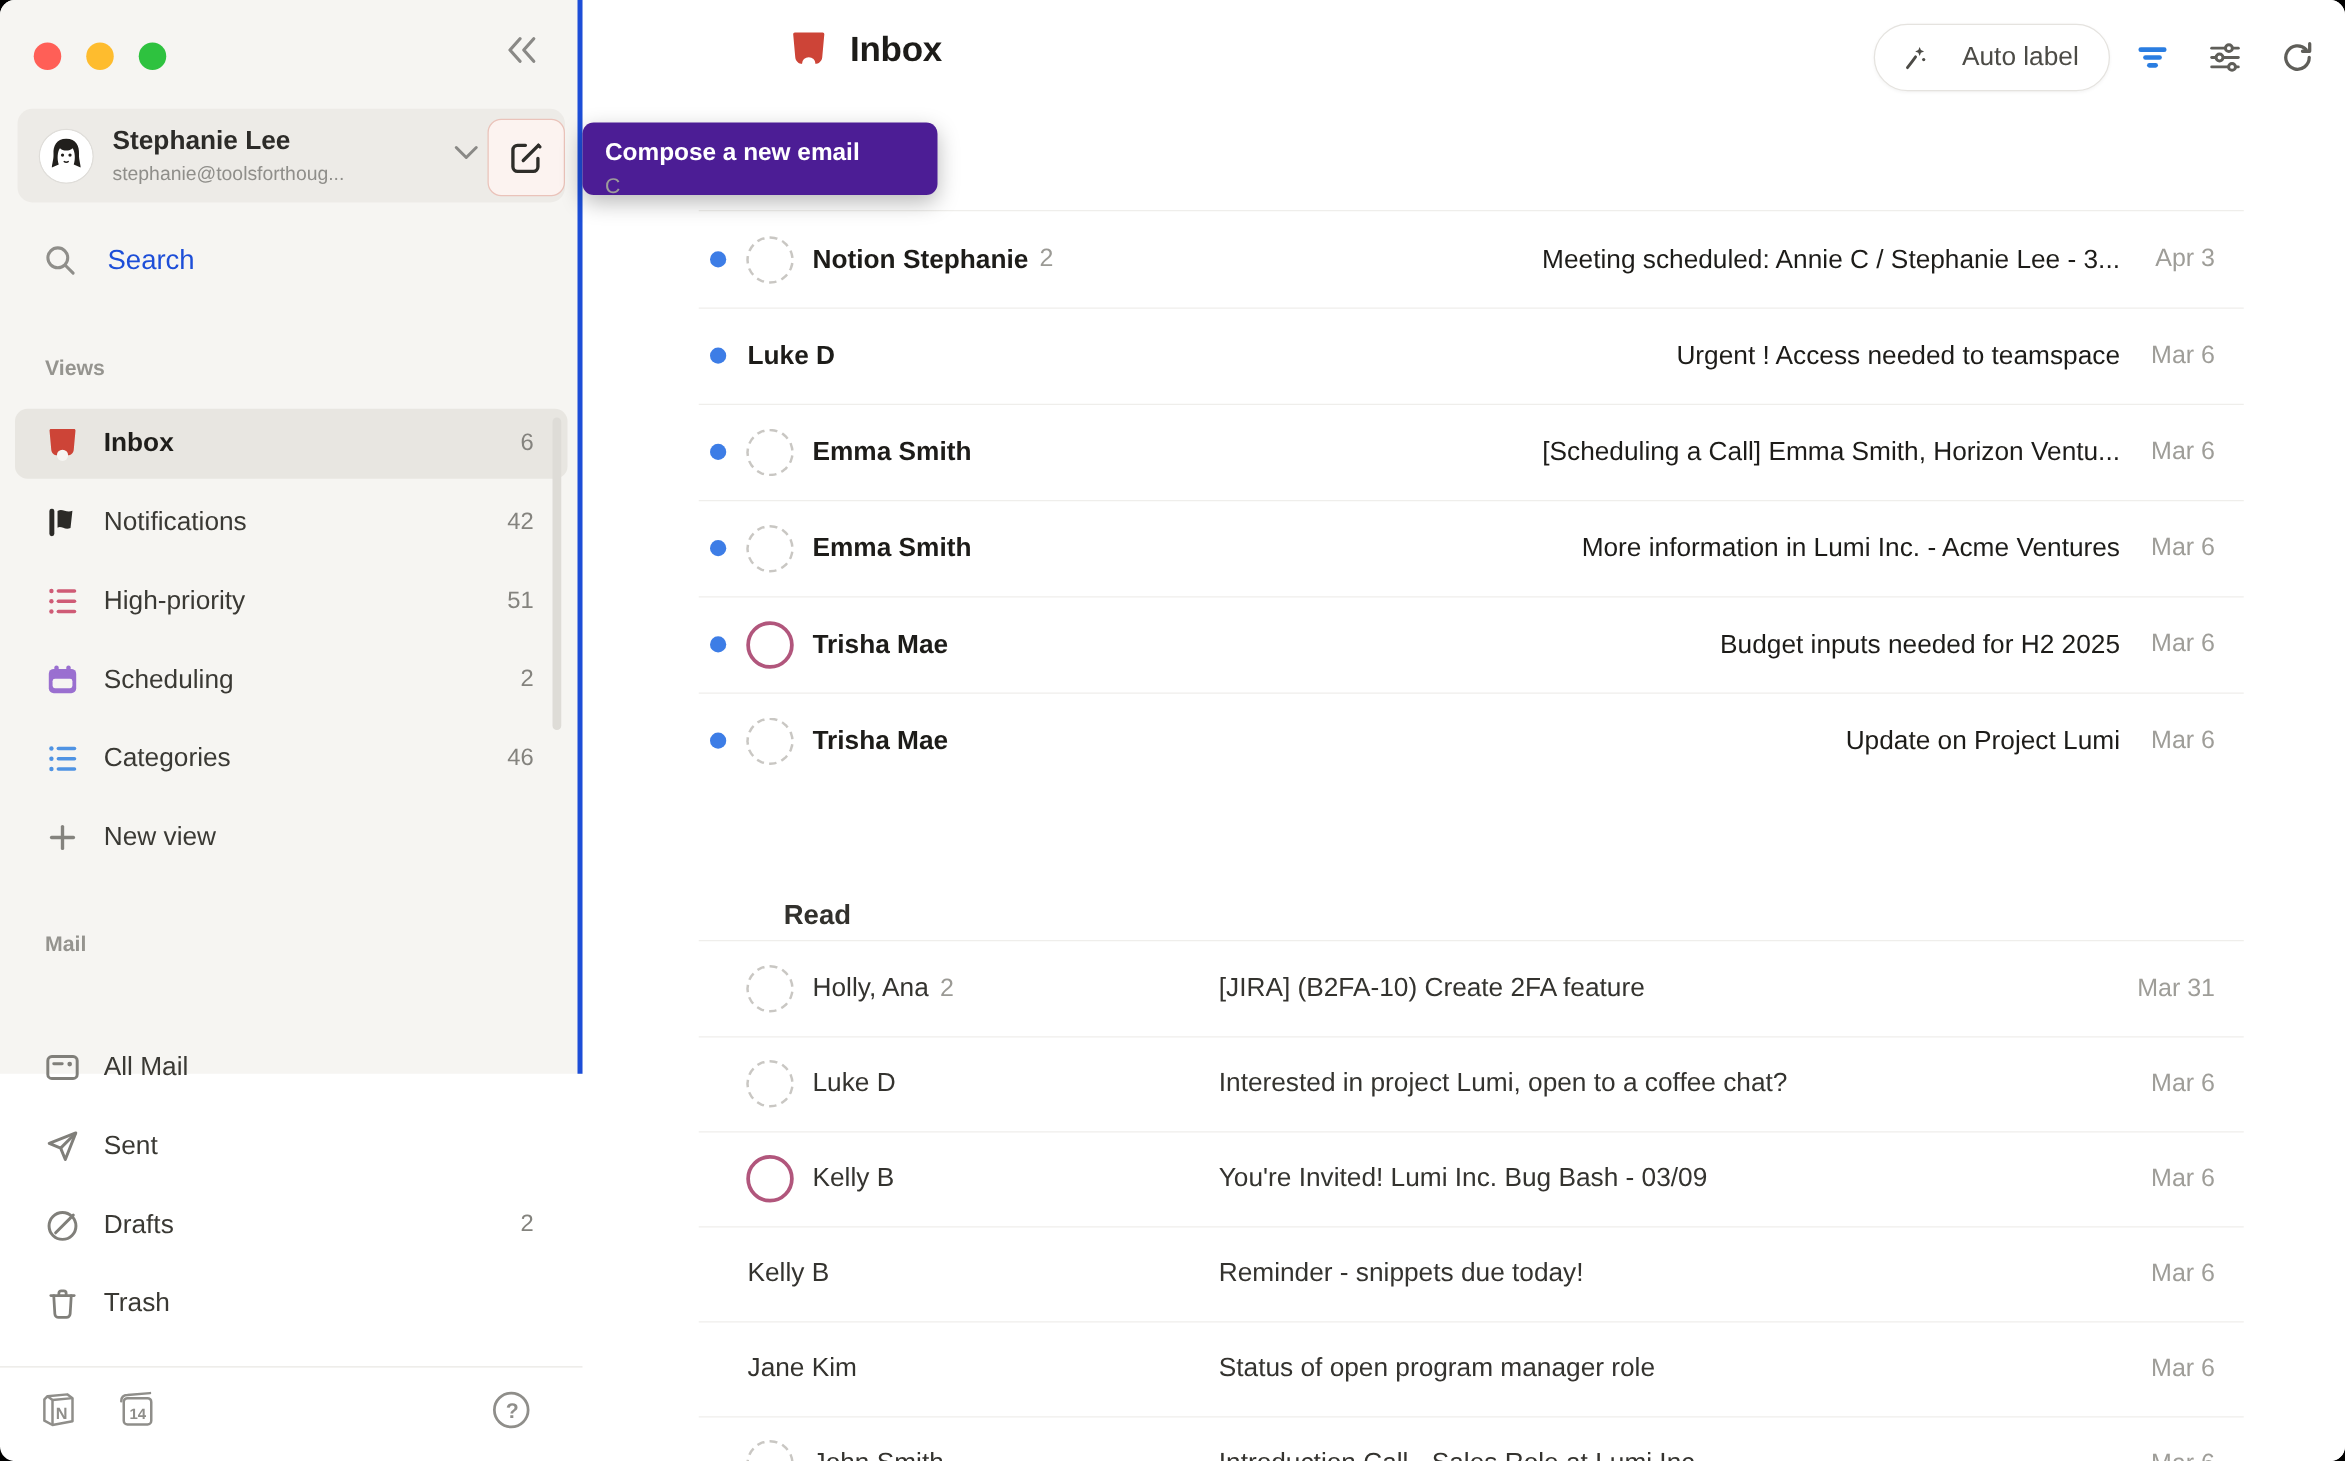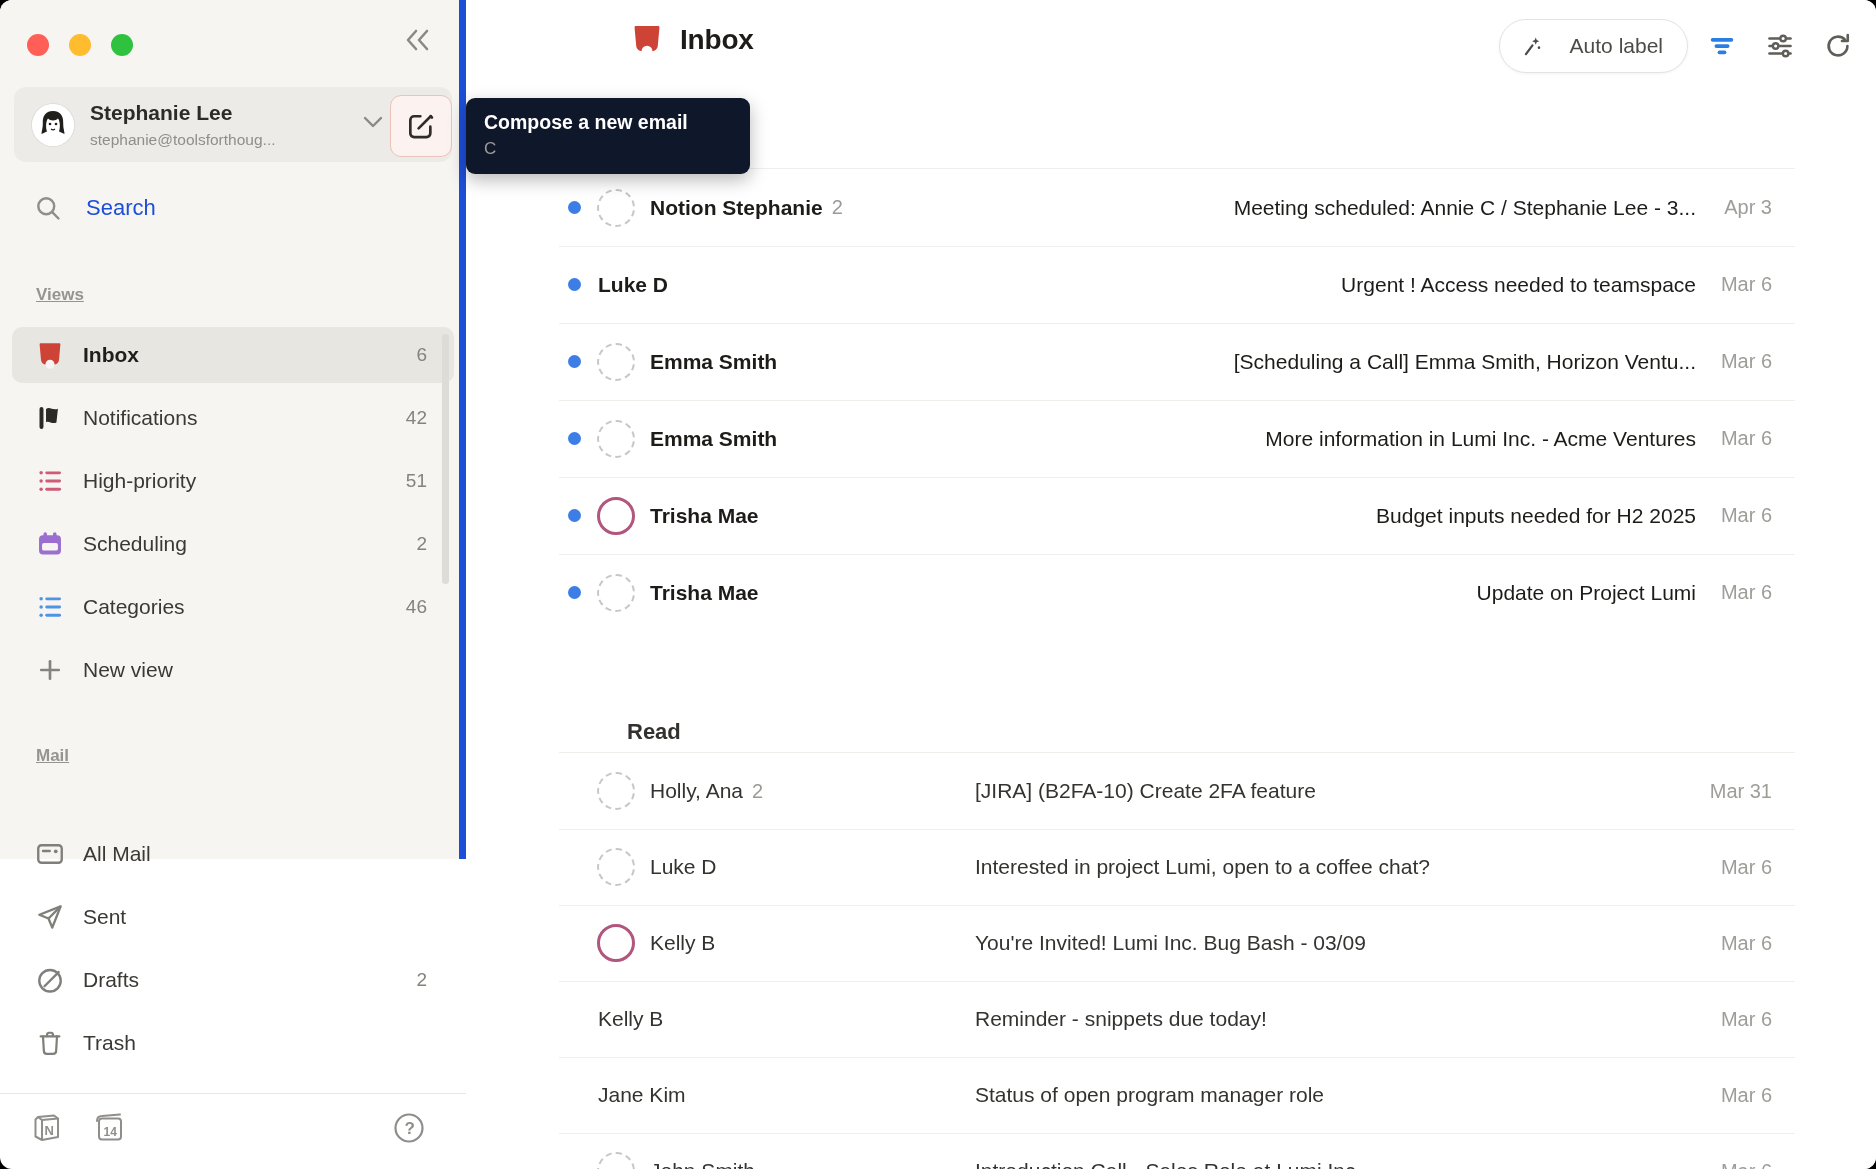--- a/index.html
+++ b/index.html
@@ -3,21 +3,21 @@
 <meta charset="utf-8">
 <style>
   * { margin:0; padding:0; box-sizing:border-box; }
   html,body { width:1876px; height:1169px; background:#000; overflow:hidden; }
   body { font-family:"Liberation Sans","DejaVu Sans",sans-serif; color:#1f1e1b; }
 
   #window { position:absolute; inset:0; background:#fff; border-radius:12px; overflow:hidden; }
 
   
   #sidebar { position:absolute; left:0; top:0; width:466px; height:859px;
-             background:#f6f5f2; border-right:7px solid #1d4ed8; }
+             background:#f6f5f2; border-right:4px solid #1d4ed8; }
   .traffic { position:absolute; top:34px; width:22px; height:22px; border-radius:50%; }
   #tl-close{ left:27px; background:#ff5f57; }
   #tl-min  { left:69px; background:#febc2e; }
   #tl-max  { left:111px; background:#2ec23f; }
   #collapse-btn { position:absolute; left:398px; top:22px; width:40px; height:36px;
                   display:flex; align-items:center; justify-content:center; }
 
   #profile-card { position:absolute; left:14px; top:87px; width:438px; height:75px;
                   background:#edebe7; border-radius:12px; }
   #avatar { position:absolute; left:18px; top:17px; width:42px; height:42px; border-radius:50%;
@@ -27,21 +27,21 @@
   #profile-chevron { position:absolute; left:348px; top:28px; }
   #compose-btn { position:absolute; right:0px; top:8px; width:62px; height:62px;
                  background:#fcf3f0; border:1.5px solid #eac3ba; border-radius:11px;
                  display:flex; align-items:center; justify-content:center; }
 
   #search-row { position:absolute; left:14px; top:182px; width:438px; height:52px;
                 display:flex; align-items:center; border-radius:10px; }
   #search-row .sicon { margin-left:20px; display:flex; }
   #search-label { margin-left:24px; font-size:22px; color:#1d4ed8; }
 
-  .section-label { position:absolute; left:36px; font-size:17px; font-weight:600; color:#95948f;text-decoration:underline; }
+  .section-label { position:absolute; left:36px; font-size:17px; font-weight:600; color:#95948f; }
   #views-label { top:285px; }
   #mail-label  { top:746px; }
 
   .side-list { position:absolute; left:12px; width:442px; }
   #views-list { top:327px; }
   #mail-list  { top:826px; }
   .side-item { position:relative; height:56px; margin-bottom:7px; border-radius:10px;
                display:flex; align-items:center; }
   .side-item.selected { background:#e8e6e1; }
   .side-item .icn { width:30px; height:30px; margin-left:23px; display:flex; align-items:center; justify-content:center; flex:none; }
@@ -87,22 +87,22 @@
   .count { margin-left:9px; font-size:20px; color:#9b9a95; }
   .subject { position:absolute; left:508px; right:180px; font-size:21px; color:#1d1c19; white-space:nowrap; overflow:hidden; }
   .email-row.unread .subject { font-weight:400;text-align:right; }
   .email-row.read .subject { color:#34332f; }
   .edate { position:absolute; right:104px; font-size:20px; color:#9e9d98; }
   #read-header-block { position:relative; height:122px; }
   #read-label { position:absolute; left:160px; top:88px; font-size:22px; font-weight:700; color:#32312d; }
   #read-header-block .divider { position:absolute; bottom:0; left:0; right:0; margin:0 81px 0 92px; }
 
   
-  #compose-tooltip { position:absolute; left:466px; top:98px; width:284px; height:76px;
-                     background:#0f172a; border-radius:9px; z-index:50;
+  #compose-tooltip { position:absolute; left:466px; top:98px; width:284px; height:58px;
+                     background:#4c1d95; border-radius:9px; z-index:50;
                      padding:13px 18px; box-shadow:0 6px 18px rgba(0,0,0,.28); }
   #compose-tooltip .tt-title { color:#fff; font-size:19.5px; font-weight:600; white-space:nowrap; }
   #compose-tooltip .tt-key { color:#9d9d9a; font-size:17px; margin-top:5px; }
 
   svg { display:block; }
   text { font-family:"Liberation Sans","DejaVu Sans",sans-serif; }
 </style>
 </head>
 <body>
 

